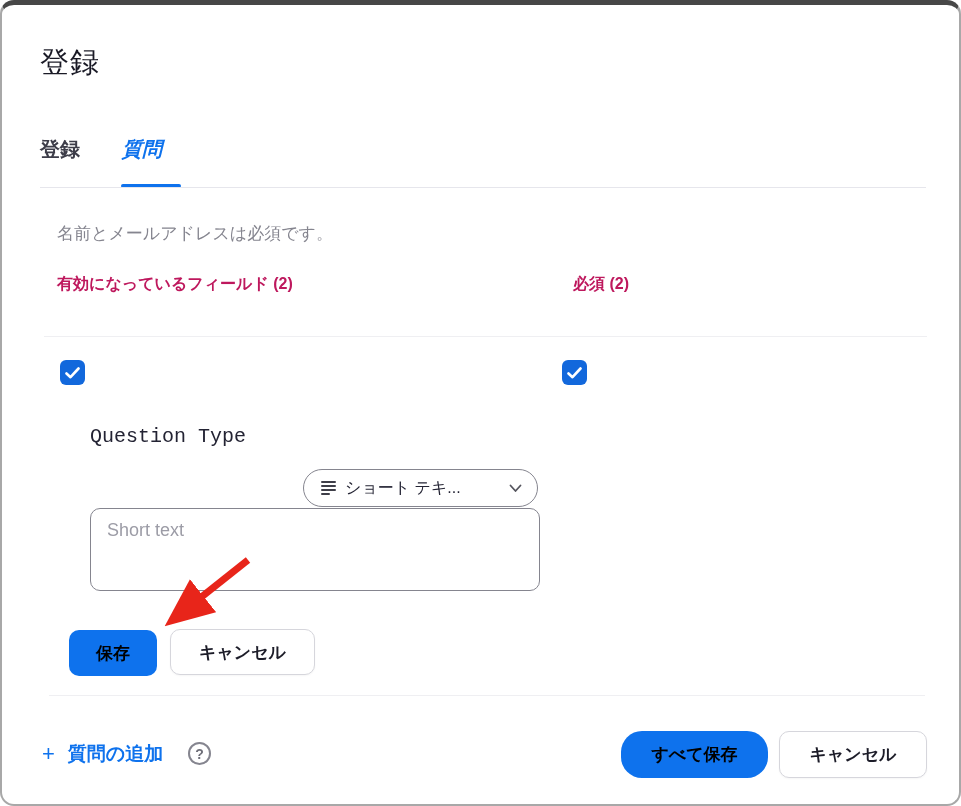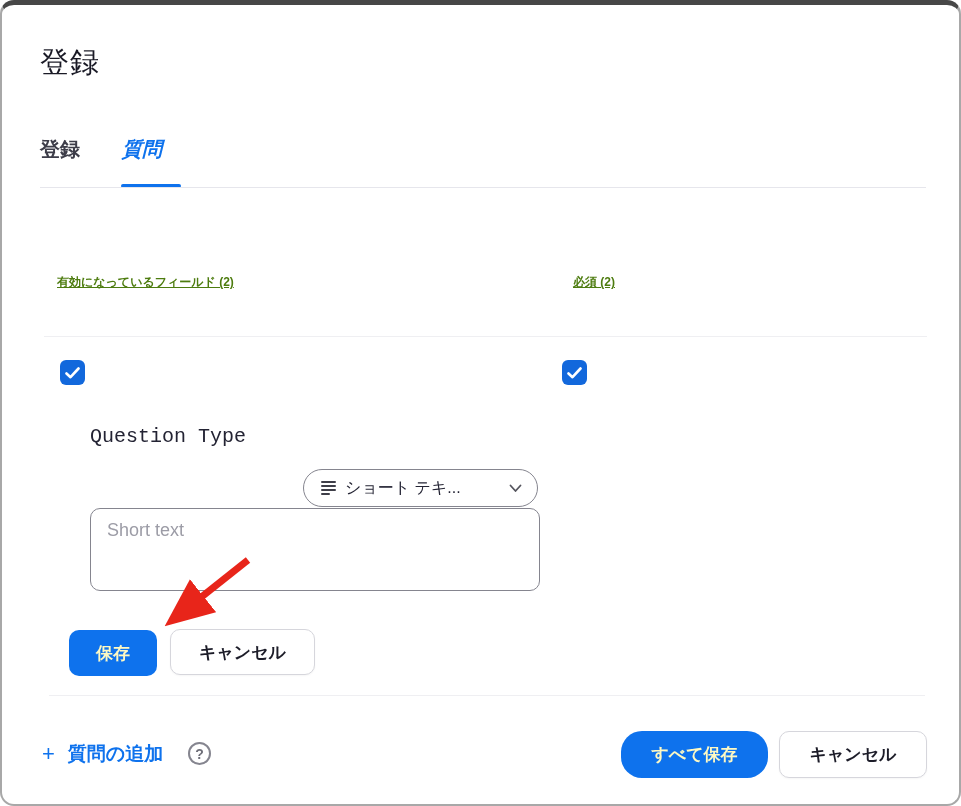--- a/index.html
+++ b/index.html
@@ -25,21 +25,21 @@
   .tab-registration { left:38px; color:#3d3d49; }
   .tab-questions { left:120px; color:#0E72ED;font-style:italic; }
   .tab-underline { position:absolute; left:119px; top:179px; width:60px; height:4px; background:#0E72ED; border-radius:2px; }
   .divider { position:absolute; height:1px; background:#e6e6ec; }
   .divider-tabs { left:38px; width:886px; top:182px; }
   .divider-header { left:42px; width:883px; top:331px; background:#efeff2; }
   .divider-footer { left:47px; width:876px; top:690px; background:#efeff2; }
 
   .note { position:absolute; left:55px; top:217px; font-size:17px; color:#85858f; }
 
-  .col-header { position:absolute; top:269px; font-size:12px; font-weight:600; color:#4d7c0f;text-decoration:underline; }
+  .col-header { position:absolute; top:269px; font-size:16px; font-weight:600; color:#be185d; }
   .col-header.enabled { left:55px; }
   .col-header.required { left:571px;text-align:right; }
 
   .checkbox {
     position:absolute; width:25px; height:25px;
     background:#1268dc; border-radius:6px;
     display:flex; align-items:center; justify-content:center; cursor:pointer;
   }
   .checkbox-enabled { left:58px; top:355px; }
   .checkbox-required { left:560px; top:355px; }
@@ -71,21 +71,21 @@
     font-family:inherit; font-size:18px; color:#232333; padding:11px 16px;
     resize:none; background:#fff;
   }
   .answer-textarea::placeholder { color:#9c9ca6; }
 
   .btn {
     position:absolute; border-radius:10px; font-family:inherit;
     font-size:17px; font-weight:600; cursor:pointer;
     display:flex; align-items:center; justify-content:center;
   }
-  .btn-primary { background:#0E72ED; color:#fef9c3; border:none; }
+  .btn-primary { background:#0E72ED; color:#000000; border:none; }
   .btn-secondary { background:#ffffff; color:#1c1c28; border:1px solid #d6d6dc; box-shadow:0 1px 2px rgba(0,0,0,0.04); }
   .btn-save { left:67px; top:625px; width:88px; height:46px; }
   .btn-cancel { left:168px; top:624px; width:145px; height:46px; }
   .btn-save-all { left:619px; top:726px; width:147px; height:47px;border-radius:21px; }
   .btn-cancel-all { left:777px; top:726px; width:148px; height:47px; }
 
   .add-question {
     position:absolute; left:40px; top:736px;
     display:flex; align-items:center; gap:13px;
     color:#0E72ED; font-size:19px; font-weight:600; cursor:pointer;
@@ -106,20 +106,21 @@
 
 <div class="dialog">
 
   <div class="title">登録</div>
 
   <div class="tab tab-registration">登録</div>
   <div class="tab tab-questions">質問</div>
   <div class="tab-underline"></div>
   <div class="divider divider-tabs"></div>
 
+  <div class="note">名前とメールアドレスは必須です。</div>
 
   <div class="col-header enabled">有効になっているフィールド (2)</div>
   <div class="col-header required">必須 (2)</div>
   <div class="divider divider-header"></div>
 
   <div class="checkbox checkbox-enabled">
     <span style="display:flex;">
       <svg width="15" height="12" viewBox="0 0 15 12">
           <polyline points="1.5,6.5 5.5,10.2 13.5,1.5" fill="none" stroke="#ffffff" stroke-width="2.6" stroke-linecap="round" stroke-linejoin="round"></polyline>
         </svg>

